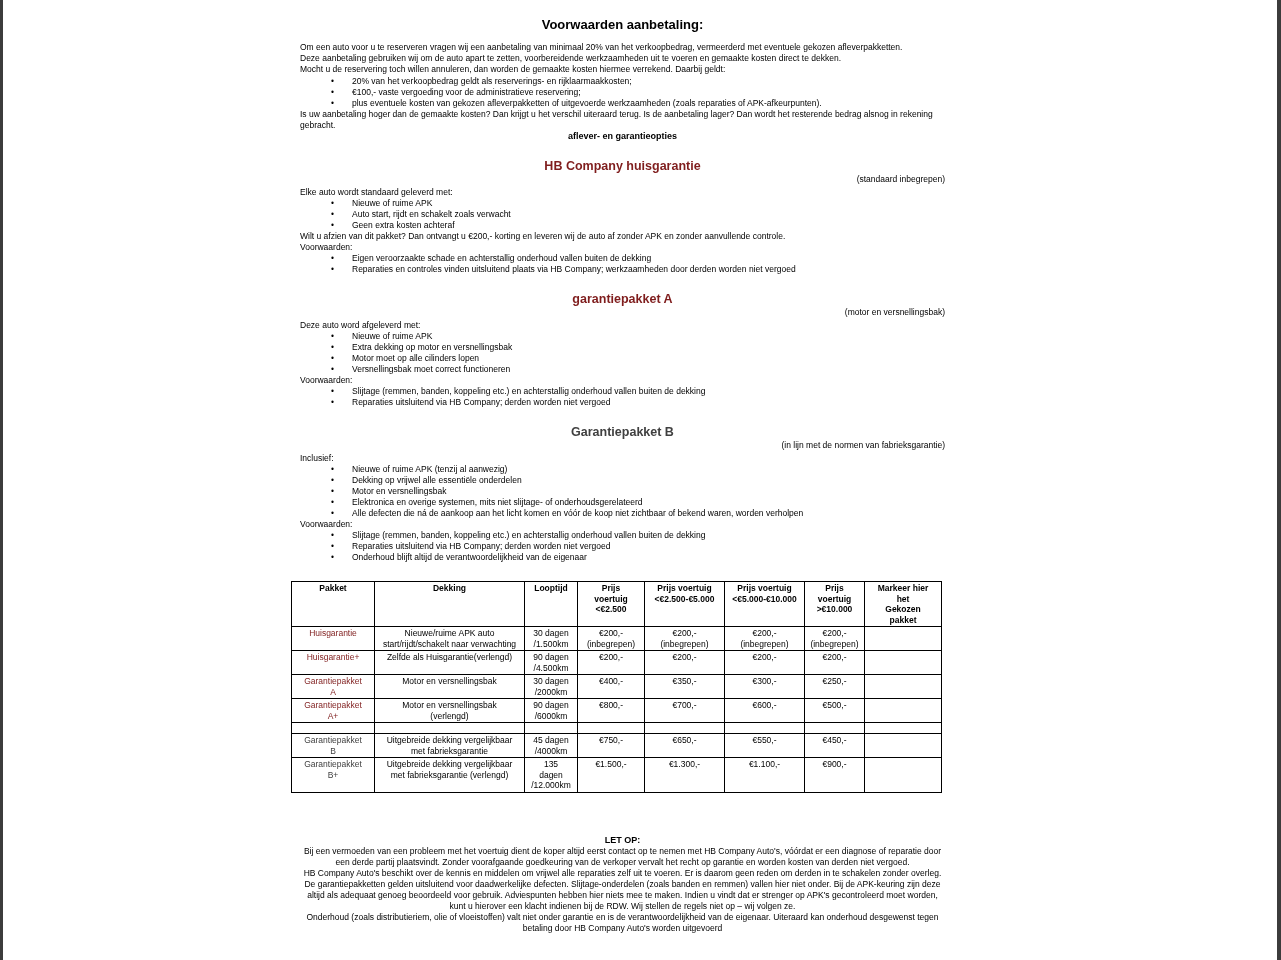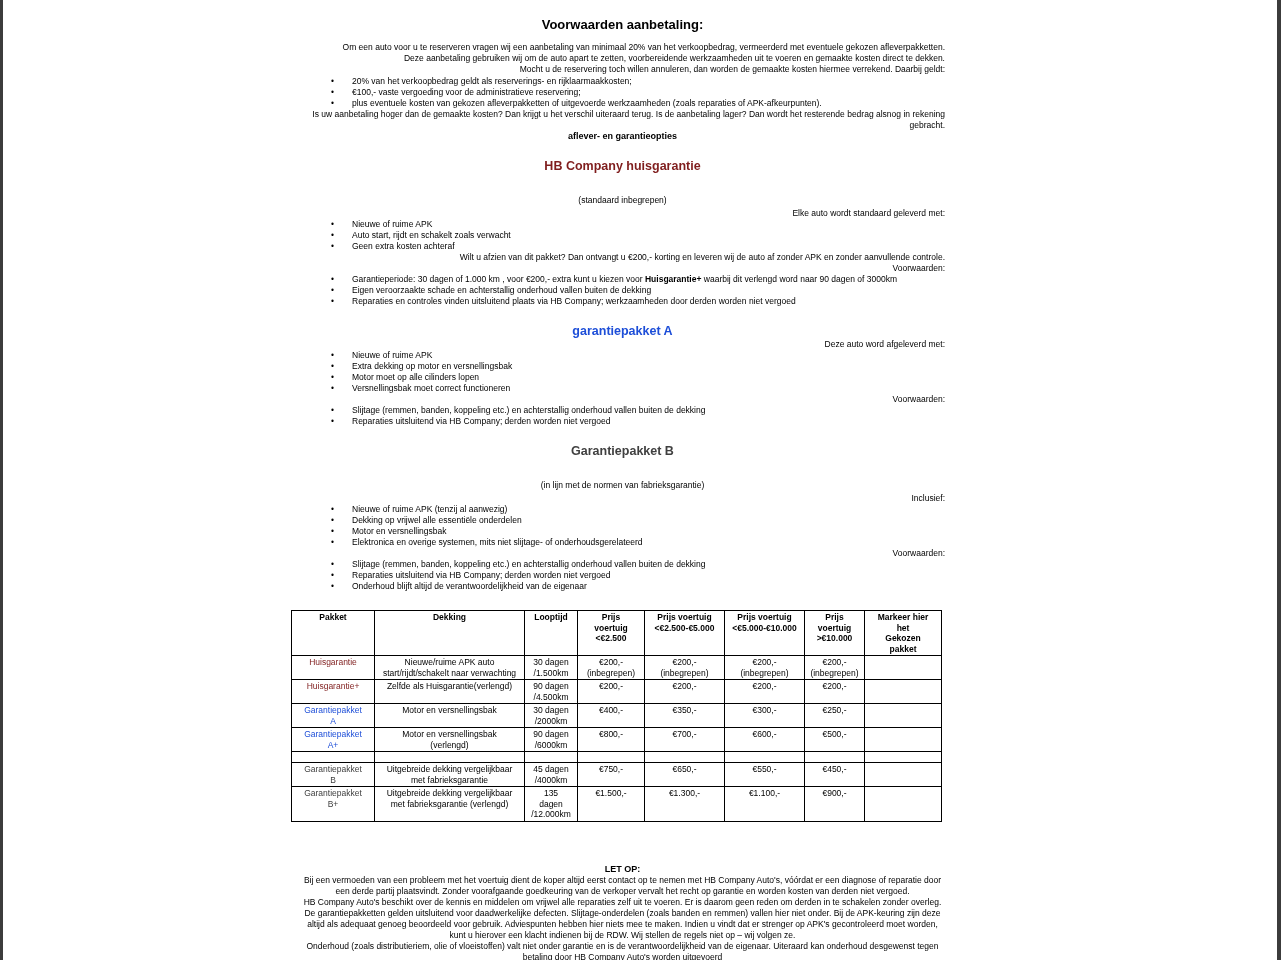--- a/index.html
+++ b/index.html
@@ -11,33 +11,33 @@
     font-size: 8.5px; line-height: 11px;
   }
   .edge { position: absolute; top: 0; bottom: 0; background: #3c3c3c; }
   .edge.left { left: 0; width: 3px; }
   .edge.right { right: 0; width: 4px; }
 
   .content { width: 645px; margin-left: 300px; padding-top: 17px; }
 
   .title { font-size: 13px; line-height: 15px; font-weight: bold; text-align: center; margin: 0 0 10px 0; }
 
-  .line { white-space: normal; text-align: right; }
+  .line { white-space: normal; }
   .bullets { list-style: none; margin: 0; padding: 0; }
   .bullets.gap-top { margin-top: 1px; }
   .bullet { position: relative; padding-left: 52px; }
   .bullet::before { content: "•"; position: absolute; left: 31px; top: 0; }
 
   .center-bold { text-align: center; font-weight: bold; }
   .options-heading { margin-top: 0; font-size: 9px; }
 
   .section-head { text-align: center; font-weight: bold; font-size: 12.5px; line-height: 15px; margin-top: 17px; }
-  .section-sub { text-align: center; margin-bottom: 2px; margin-top: 21px; }
+  .section-sub { text-align: right; margin-bottom: 2px; }
   .c-blue { color: #7f1d1d; }
-  .c-red { color: #1d4ed8; }
+  .c-red { color: #7f1d1d; }
   .c-green { color: #404040; }
 
   table.pkg { border-collapse: collapse; table-layout: fixed; width: 650px; margin: 18px 13px 0 -9px; }
   table.pkg th, table.pkg td {
     border: 1px solid #000; padding: 1px 3px;
     text-align: center; vertical-align: top;
     white-space: pre-line; line-height: 10.5px; font-size: 8.5px;
   }
   table.pkg th { font-weight: bold; }
   tr.spacer td { height: 11px; }
@@ -79,28 +79,28 @@
     <div class="section-sub">(standaard inbegrepen)</div>
     <div class="line">Elke auto wordt standaard geleverd met:</div>
     <ul class="bullets">
       <li class="bullet">Nieuwe of ruime APK</li>
       <li class="bullet">Auto start, rijdt en schakelt zoals verwacht</li>
       <li class="bullet">Geen extra kosten achteraf</li>
     </ul>
     <div class="line">Wilt u afzien van dit pakket? Dan ontvangt u €200,- korting en leveren wij de auto af zonder APK en zonder aanvullende controle.</div>
     <div class="line">Voorwaarden:</div>
     <ul class="bullets">
-      <li class="bullet"><span>Garantieperiode: 30 dagen of 1.000 km , voor €200,- extra kunt u kiezen voor </span><span style="font-weight:bold">Huisgarantie+</span><span> waarbij dit verlengd word naar 90 dagen of 3000km</span></li>
       <li class="bullet">Eigen veroorzaakte schade en achterstallig onderhoud vallen buiten de dekking</li>
       <li class="bullet">Reparaties en controles vinden uitsluitend plaats via HB Company; werkzaamheden door derden worden niet vergoed</li>
     </ul>
   </div>
 
   <div>
     <div class="section-head c-red">garantiepakket A</div>
+    <div class="section-sub">(motor en versnellingsbak)</div>
     <div class="line">Deze auto word afgeleverd met:</div>
     <ul class="bullets">
       <li class="bullet">Nieuwe of ruime APK</li>
       <li class="bullet">Extra dekking op motor en versnellingsbak</li>
       <li class="bullet">Motor moet op alle cilinders lopen</li>
       <li class="bullet">Versnellingsbak moet correct functioneren</li>
     </ul>
     <div class="line">Voorwaarden:</div>
     <ul class="bullets">
       <li class="bullet">Slijtage (remmen, banden, koppeling etc.) en achterstallig onderhoud vallen buiten de dekking</li>
@@ -110,20 +110,21 @@
 
   <div>
     <div class="section-head c-green">Garantiepakket B</div>
     <div class="section-sub">(in lijn met de normen van fabrieksgarantie)</div>
     <div class="line">Inclusief:</div>
     <ul class="bullets">
       <li class="bullet">Nieuwe of ruime APK (tenzij al aanwezig)</li>
       <li class="bullet">Dekking op vrijwel alle essentiële onderdelen</li>
       <li class="bullet">Motor en versnellingsbak</li>
       <li class="bullet">Elektronica en overige systemen, mits niet slijtage- of onderhoudsgerelateerd</li>
+      <li class="bullet">Alle defecten die ná de aankoop aan het licht komen en vóór de koop niet zichtbaar of bekend waren, worden verholpen</li>
     </ul>
     <div class="line">Voorwaarden:</div>
     <ul class="bullets">
       <li class="bullet">Slijtage (remmen, banden, koppeling etc.) en achterstallig onderhoud vallen buiten de dekking</li>
       <li class="bullet">Reparaties uitsluitend via HB Company; derden worden niet vergoed</li>
       <li class="bullet">Onderhoud blijft altijd de verantwoordelijkheid van de eigenaar</li>
     </ul>
   </div>
 
   <table class="pkg">

